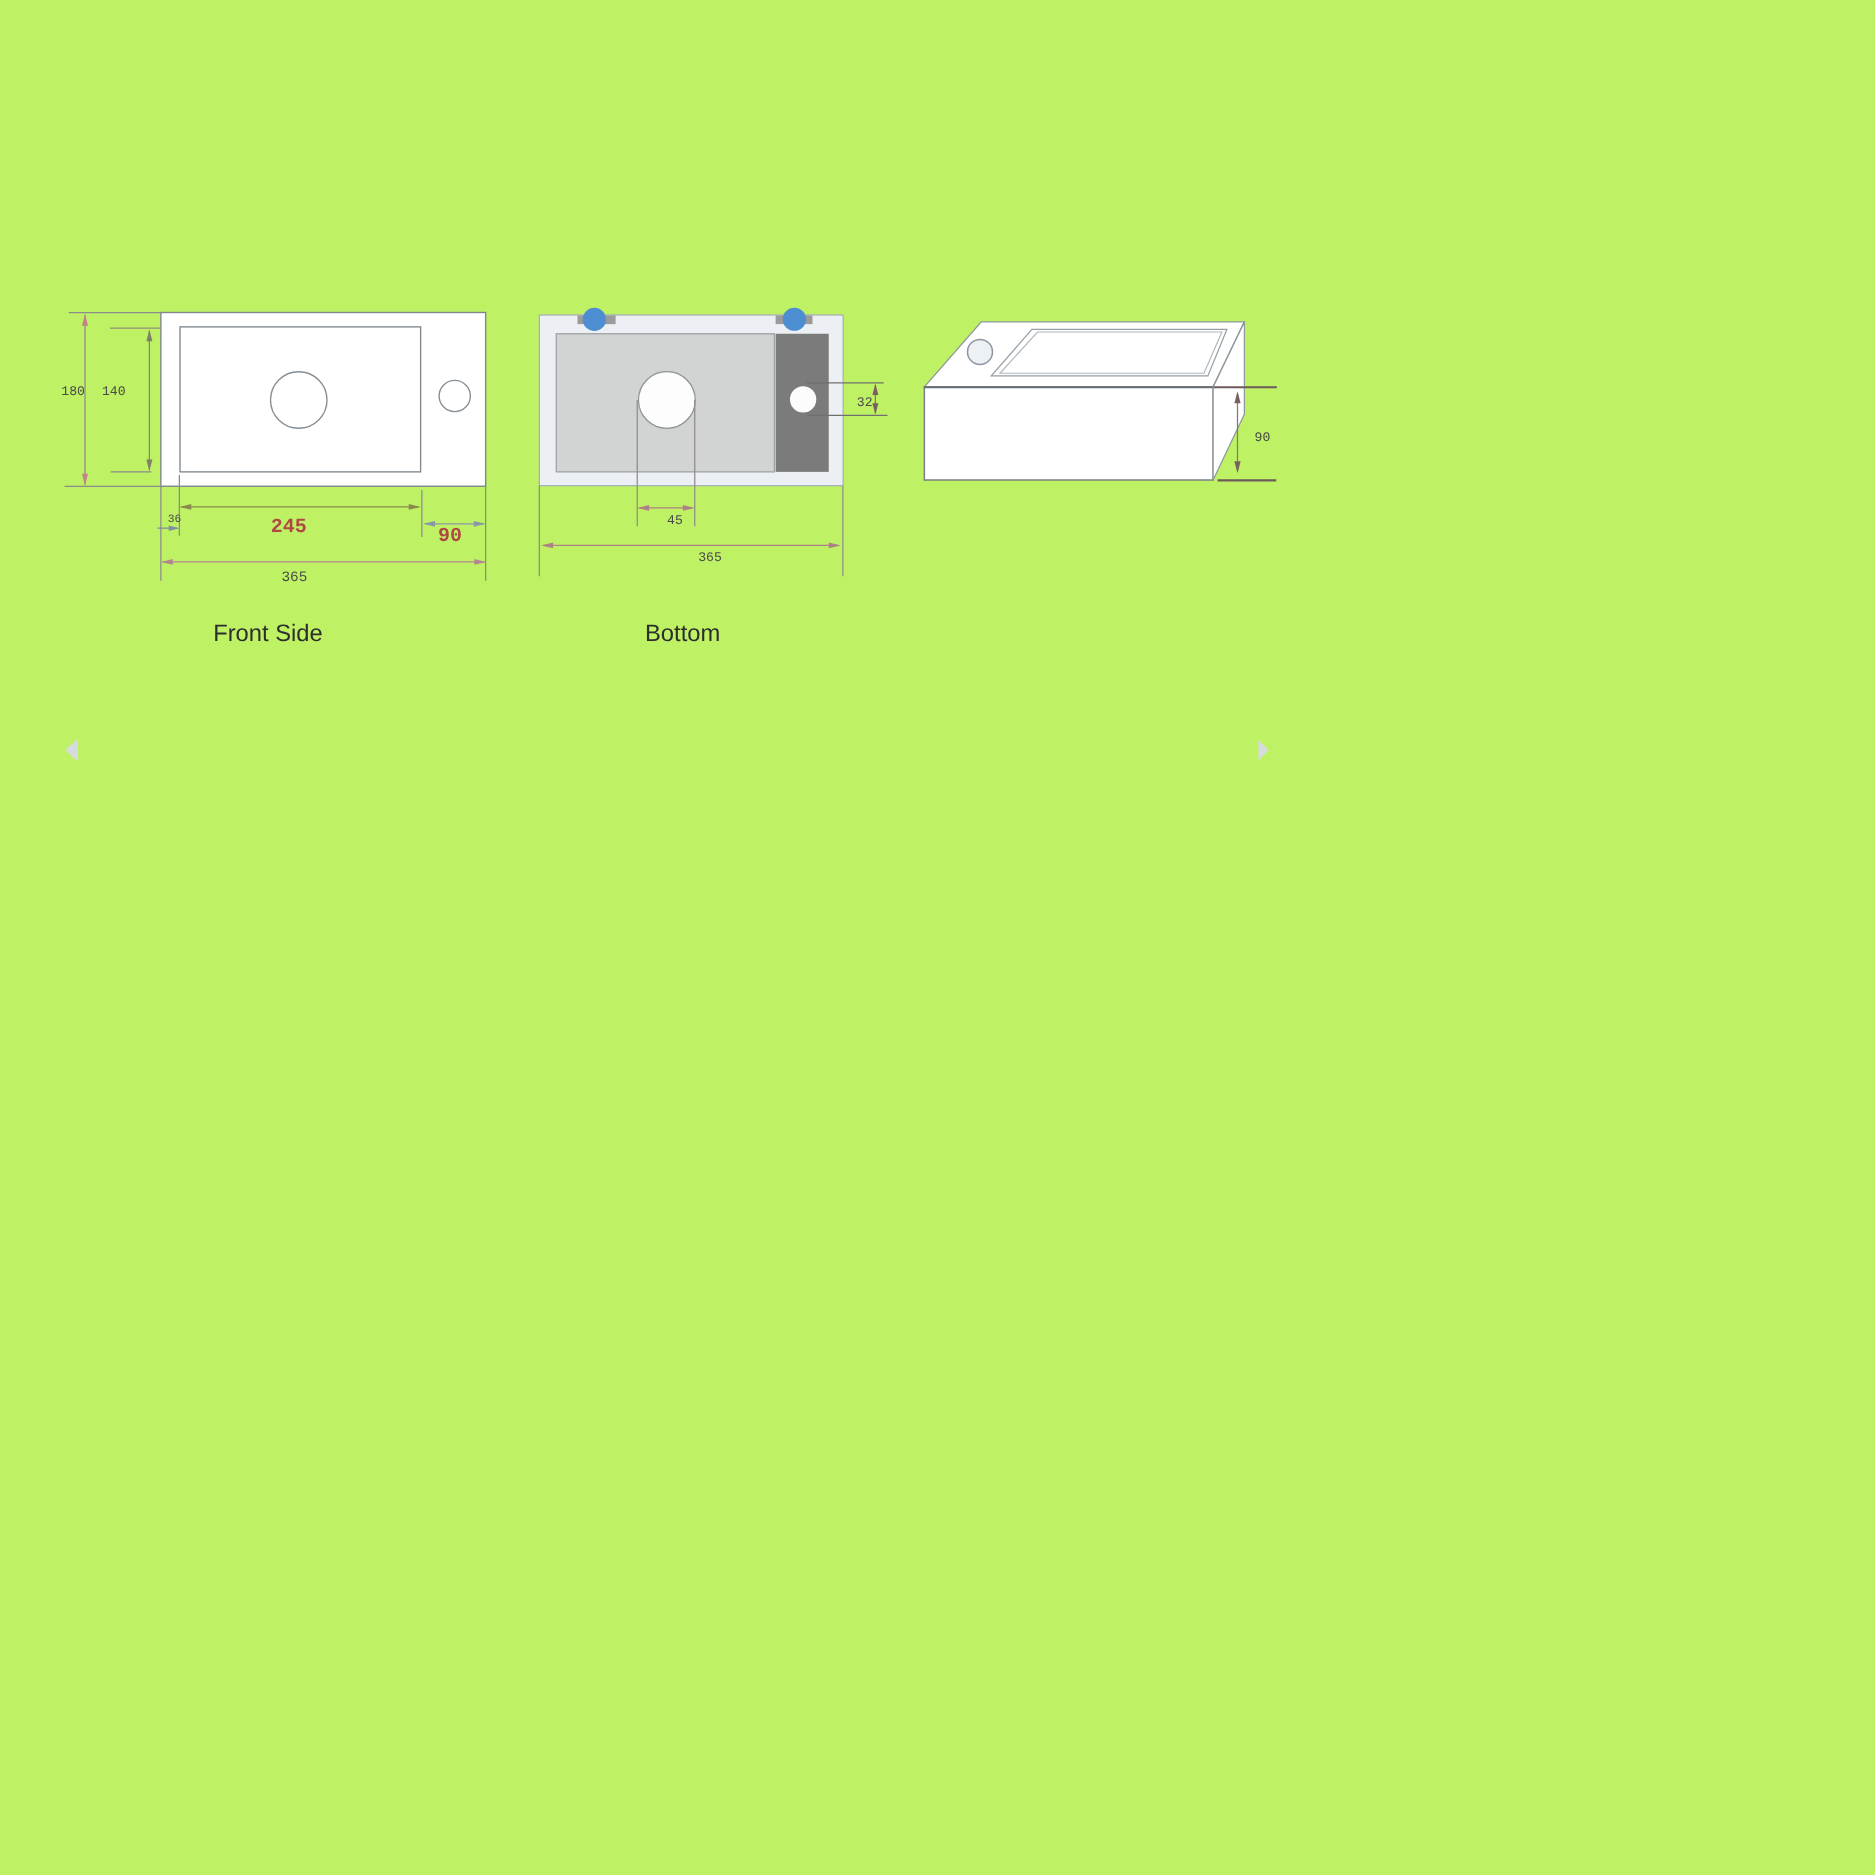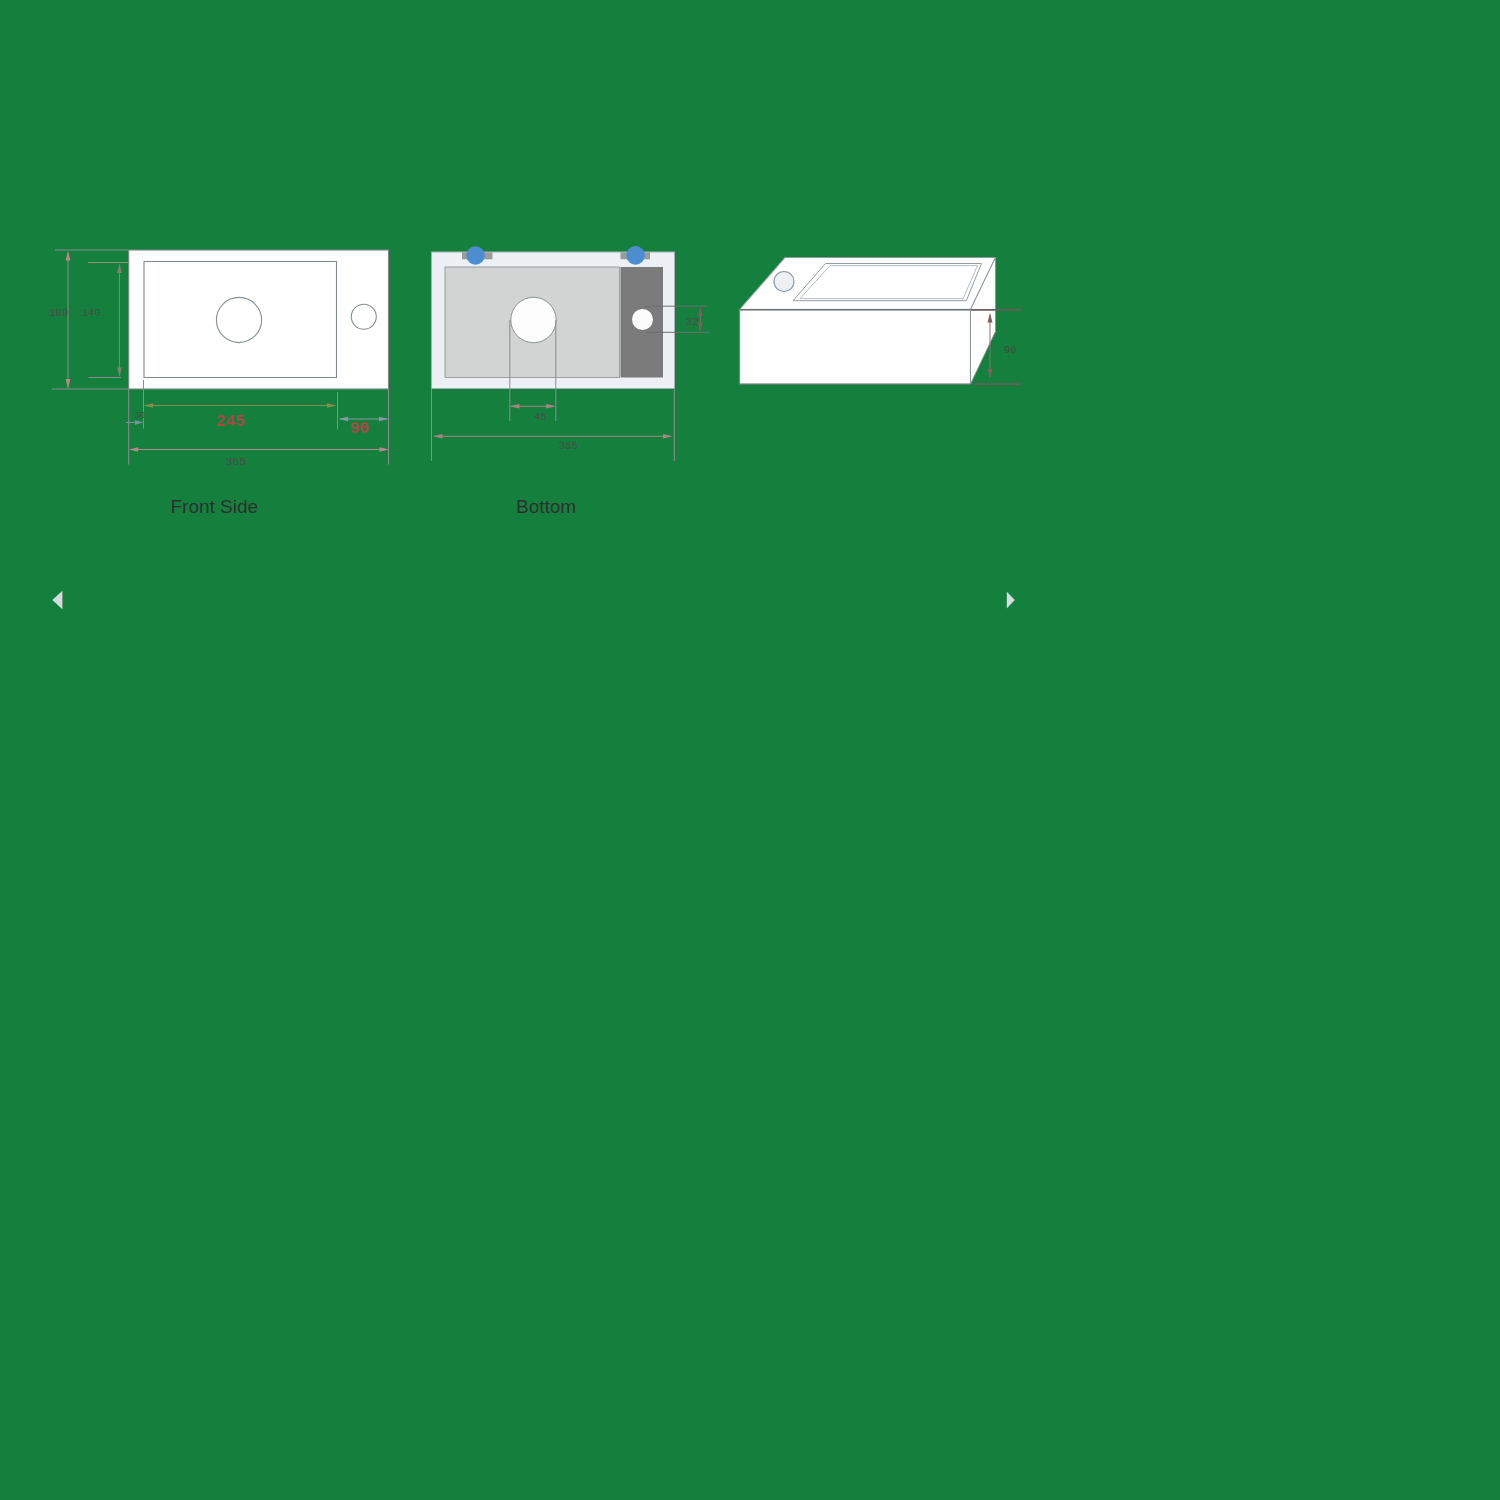--- a/index.html
+++ b/index.html
@@ -1,16 +1,16 @@
 <!DOCTYPE html>
 <html><head>
 <meta charset="utf-8">
 <style>
   html,body{margin:0;padding:0;background:#ffffff;}
-  .page{position:relative;width:1500px;height:1500px;background:#15803d;overflow:hidden;
+  .page{position:relative;width:1500px;height:1500px;background:#bef264;overflow:hidden;
         font-family:"Liberation Sans", sans-serif;}
   svg{position:absolute;left:0;top:0;}
   text{font-family:"Liberation Mono", monospace;}
   .lbl{font-family:"Liberation Sans", sans-serif;}
 </style>
 </head>
 <body>
 <div class="page">
 <svg width="1500" height="1500" viewBox="0 0 1500 1500" style="filter:blur(0.35px)">
 

